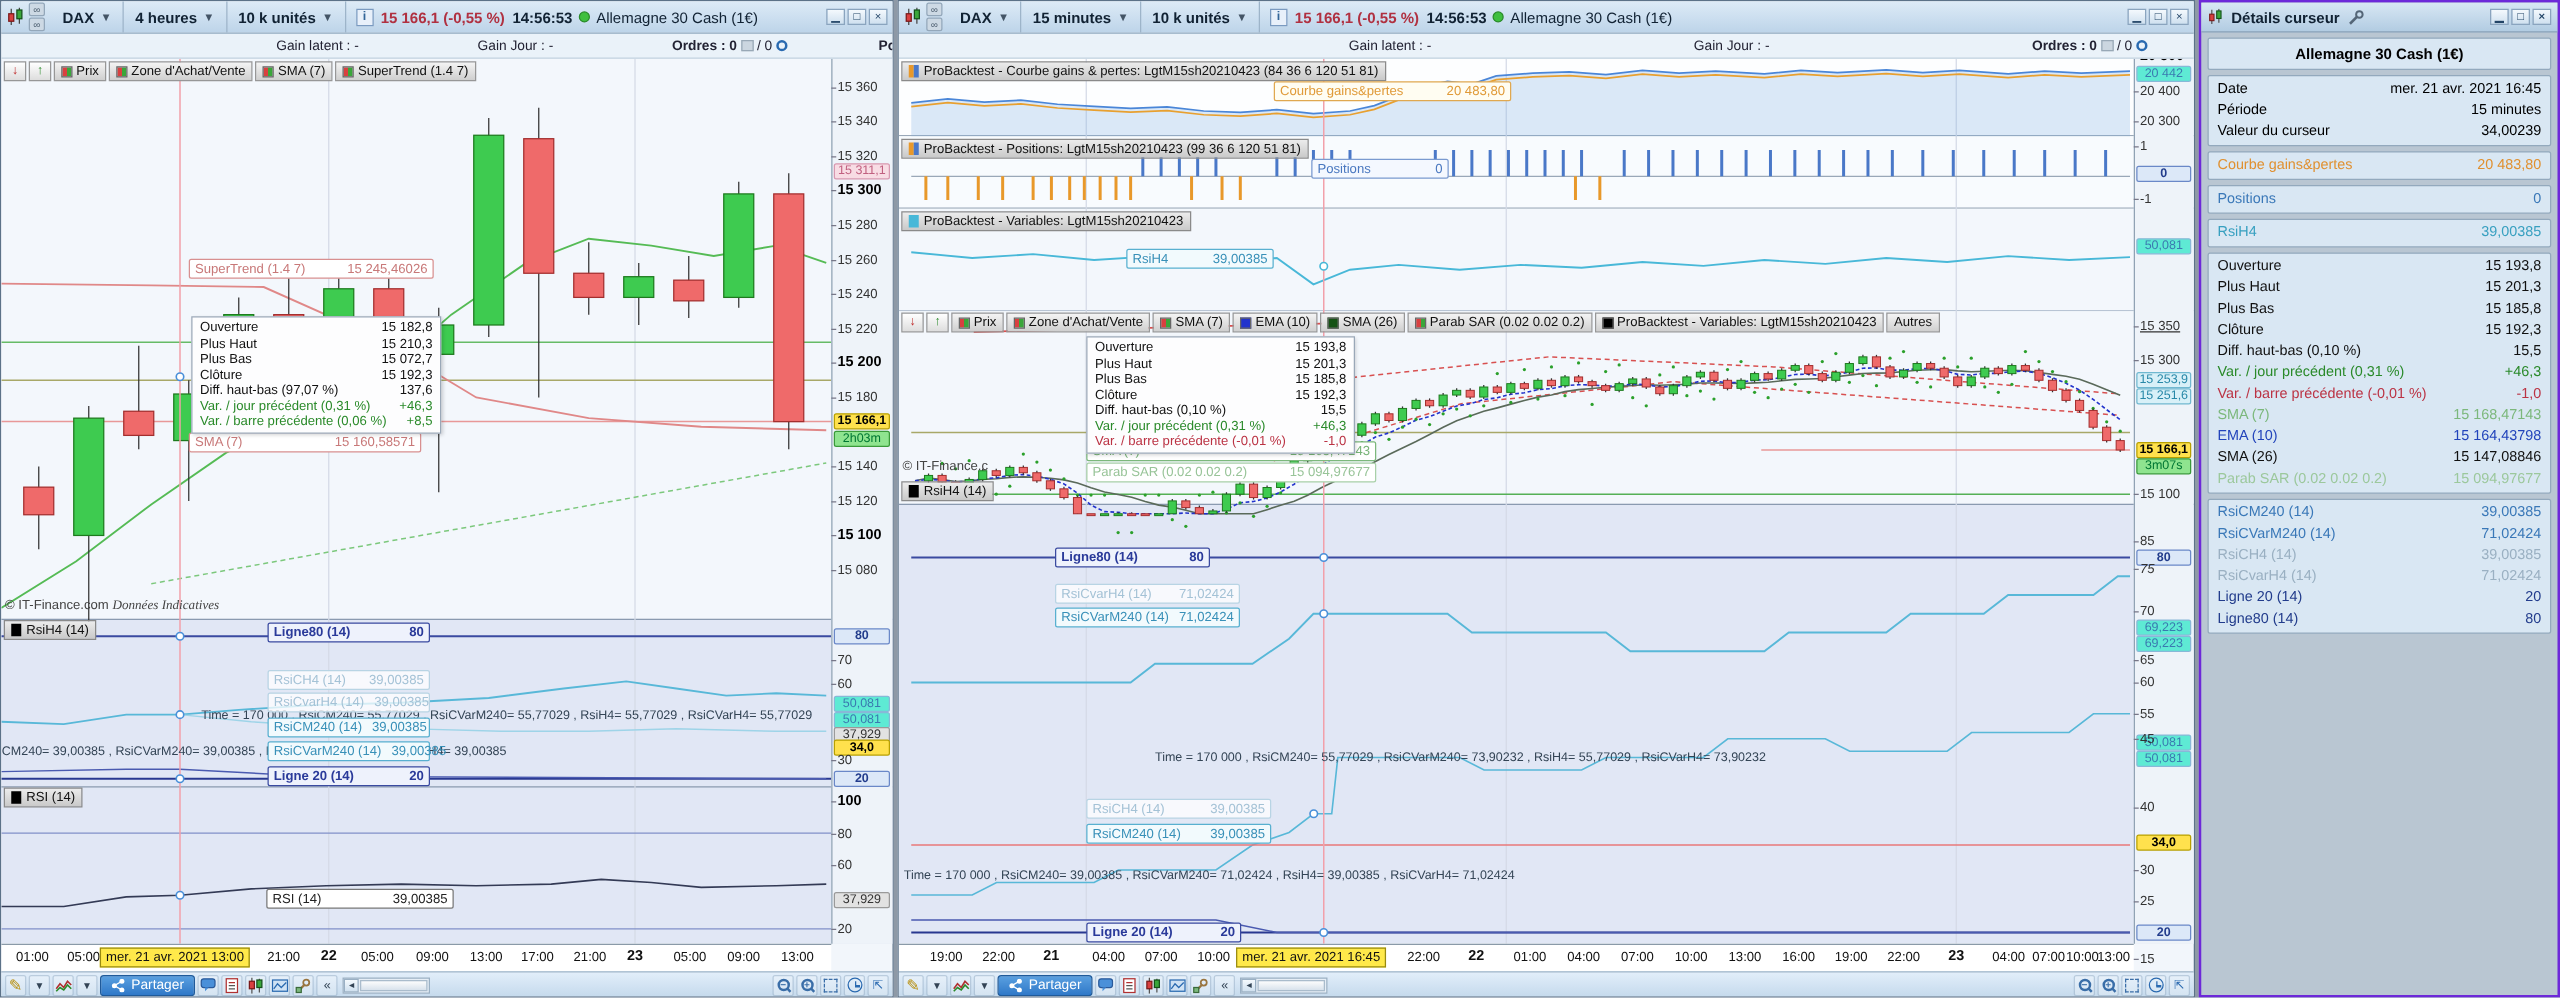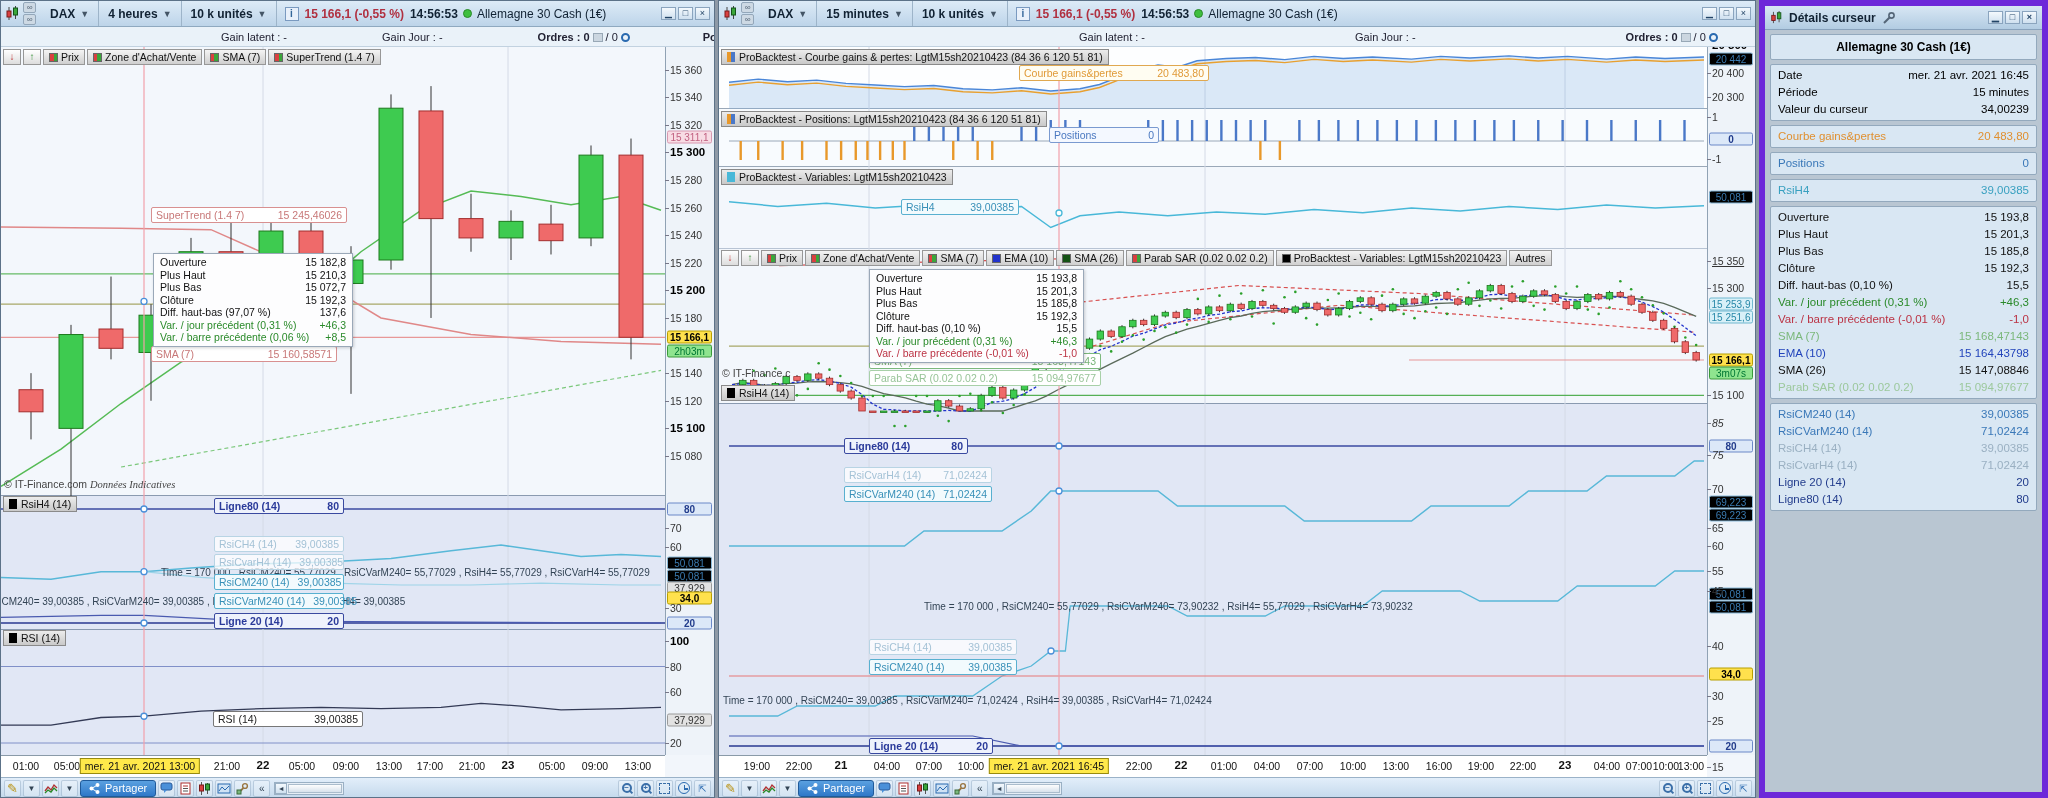--- a/index.html
+++ b/index.html
@@ -24,21 +24,21 @@
 .mini-gear{display:inline-block;width:9px;height:9px;border-radius:50%;border:2px solid #2a6ab0;margin:0 3px;vertical-align:-1px}
 .zone{position:absolute;left:0;right:0}
 .axiscol{position:absolute;border-left:1px solid #90a2b4;background:#eef3f9;z-index:12}
 .tick{position:absolute;left:4px;font-size:10.5px;color:#333;transform:translateY(-50%);white-space:nowrap}
 .tick.b{font-weight:bold;font-size:11.5px;color:#000}
 .tick::before{content:"";position:absolute;left:-5px;top:50%;width:4px;height:1px;background:#778}
 .chip{position:absolute;left:1px;right:2px;height:13px;line-height:12px;font-size:10px;text-align:center;border:1px solid;border-radius:2px;transform:translateY(-50%);overflow:hidden;white-space:nowrap}
 .chip.yel{background:#ffe14d;border-color:#b8a000;color:#000;font-weight:bold}
 .chip.grn{background:#8fe48f;border-color:#3a9a3a;color:#073}
 .chip.hlp{background:#f8dce4;border-color:#d898b0;color:#c06080}
-.chip.hlb{background:#000000;border-color:#88b8d8;color:#3a7ab0}
+.chip.hlb{background:#5eead4;border-color:#88b8d8;color:#3a7ab0}
 .chip.hlc{background:#d8f0f8;border-color:#70b8d0;color:#2888a8}
 .chip.hlg{background:#e2e2e2;border-color:#9a9a9a;color:#333}
 .chip.box{background:#dce8f8;border-color:#6a88c8;color:#223c8c;font-weight:bold}
 .legend{position:absolute;display:flex;gap:2px;z-index:14;align-items:center}
 .lchip{height:16px;background:linear-gradient(#f4f4f4,#cfcfcf);border:1px solid #979797;display:flex;align-items:center;gap:3px;padding:0 5px;font-size:10.5px;color:#111;white-space:nowrap;cursor:pointer}
 .sq{flex:none;width:9px;height:9px;border:1px solid #666}
 .sq.rg{background:linear-gradient(90deg,#d94040 50%,#3aa63a 50%)}
 .sq.bl{background:#2233cc}.sq.dg{background:#145214}.sq.bk{background:#000}
 .arrbtn{width:18px;height:16px;background:linear-gradient(#fff,#ddd);border:1px solid #979797;font-size:10px;text-align:center;line-height:14px;cursor:pointer}
 .hdr{position:absolute;height:16px;background:linear-gradient(#ececec,#c9c9c9);border:1px solid #8a8a8a;font-size:10.5px;color:#111;display:flex;align-items:center;gap:4px;padding:0 5px;z-index:13;white-space:nowrap}
@@ -69,21 +69,21 @@
 .zoomgrp{margin-left:auto;display:flex;gap:2px;align-items:center}
 .mag{position:relative;width:10px;height:10px;border:2px solid #3a6ea8;border-radius:50%;font-size:8px;line-height:6px;text-align:center;color:#3a6ea8;font-weight:bold}
 .mag::after{content:"";position:absolute;width:4px;height:2px;background:#3a6ea8;bottom:-2px;right:-3px;transform:rotate(45deg)}
 .clockico{position:relative;width:12px;height:12px;border:1.5px solid #2a6ab0;border-radius:50%}
 .clockico::after{content:"";position:absolute;left:5px;top:2px;width:1.5px;height:4px;background:#2a6ab0}
 .clockico::before{content:"";position:absolute;left:5px;top:5px;width:4px;height:1.5px;background:#2a6ab0}
 .expando{width:11px;height:11px;border:1px dashed #3a6ea8}
 svg.layer{position:absolute;left:0;top:0;z-index:8;pointer-events:none}
 .plothit{position:absolute;z-index:9;background:transparent}
 
-.side{background:#b9c6d2;border:6px solid #6d28d9}
+.side{background:#b9c6d2;border:2px solid #6d28d9}
 .stbar{position:absolute;top:0;left:0;right:0;height:24px;background:linear-gradient(#d8e7f4,#b2cce2);border-bottom:1px solid #88a2bc;display:flex;align-items:center;gap:6px;padding:0 5px;font-size:12px;font-weight:bold;color:#123}
 .sbody{position:absolute;top:24px;left:0;right:0;bottom:0;overflow:hidden}
 .sect{background:#d9e7f3;border:1px solid #93a9bd;border-radius:2px;margin:4px 5px;padding:2px 0;font-size:11.5px}
 .srow{display:flex;justify-content:space-between;gap:10px;padding:1px 7px;line-height:15px}
 .srow .sv{text-align:right;white-space:nowrap}
 .stitle{text-align:center;font-weight:bold;font-size:12px;padding:3px 0;color:#000}
 .wrench{width:14px;height:14px}
 </style>
 </head>
 <body>
@@ -934,21 +934,21 @@
       </svg>
       <div class="plothit" style="left: 0px; top: 46px; width: 985px; height: 708px;"></div>
       <div class="hdr" style="left: 2px; top: 48px;">
         <div class="hsq" style="background: rgb(232, 152, 42); width: 4px;"></div>
         <div class="hsq" style="background: rgb(74, 120, 200); width: 4px; margin-left: -4px;"></div>
         <div>ProBacktest - Courbe gains &amp; pertes: LgtM15sh20210423 (84 36 6 120 51 81)</div>
       </div>
       <div class="hdr" style="left: 2px; top: 110px;">
         <div class="hsq" style="background: rgb(232, 152, 42); width: 4px;"></div>
         <div class="hsq" style="background: rgb(74, 120, 200); width: 4px; margin-left: -4px;"></div>
-        <div>ProBacktest - Positions: LgtM15sh20210423 (84 36 6 120 51 81)</div>
+        <div>ProBacktest - Positions: LgtM15sh20210423 (99 36 6 120 51 81)</div>
       </div>
       <div class="hdr" style="left: 2px; top: 168px;">
         <div class="hsq" style="background: rgb(72, 184, 216);"></div>
         <div>ProBacktest - Variables: LgtM15sh20210423</div>
       </div>
       <div class="lbox orange" style="left: 300px; top: 64px; width: 190px;">
         <div>Courbe gains&amp;pertes</div>
         <div>20 483,80</div>
       </div>
       <div class="lbox blue" style="left: 330px; top: 126px; width: 110px;">
@@ -1072,21 +1072,21 @@
         <div class="chip box" style="top: 92px;">0</div>
         <div class="tick" style="top: 112px;">-1</div>
         <div class="chip hlb" style="top: 150px;">50,081</div>
         <div class="tick" style="top: 214px; text-decoration: underline;">15 350</div>
         <div class="tick" style="top: 241px;">15 300</div>
         <div class="chip hlc" style="top: 257px;">15 253,9</div>
         <div class="chip hlc" style="top: 270px;">15 251,6</div>
         <div class="chip yel" style="top: 313px;">15 166,1</div>
         <div class="chip grn" style="top: 326px;">3m07s</div>
         <div class="tick" style="top: 348px;">15 100</div>
-        <div class="tick" style="top: 376px; font-style: italic;">85</div>
+        <div class="tick" style="top: 386px;">85</div>
         <div class="chip box" style="top: 399px;">80</div>
         <div class="tick" style="top: 408px; font-style: italic;">75</div>
         <div class="tick" style="top: 442px;">70</div>
         <div class="chip hlb" style="top: 455px;">69,223</div>
         <div class="chip hlb" style="top: 468px;">69,223</div>
         <div class="tick" style="top: 481px;">65</div>
         <div class="tick" style="top: 499px;">60</div>
         <div class="tick" style="top: 524px;">55</div>
         <div class="chip hlb" style="top: 547px;">50,081</div>
         <div class="chip hlb" style="top: 560px;">50,081</div>

